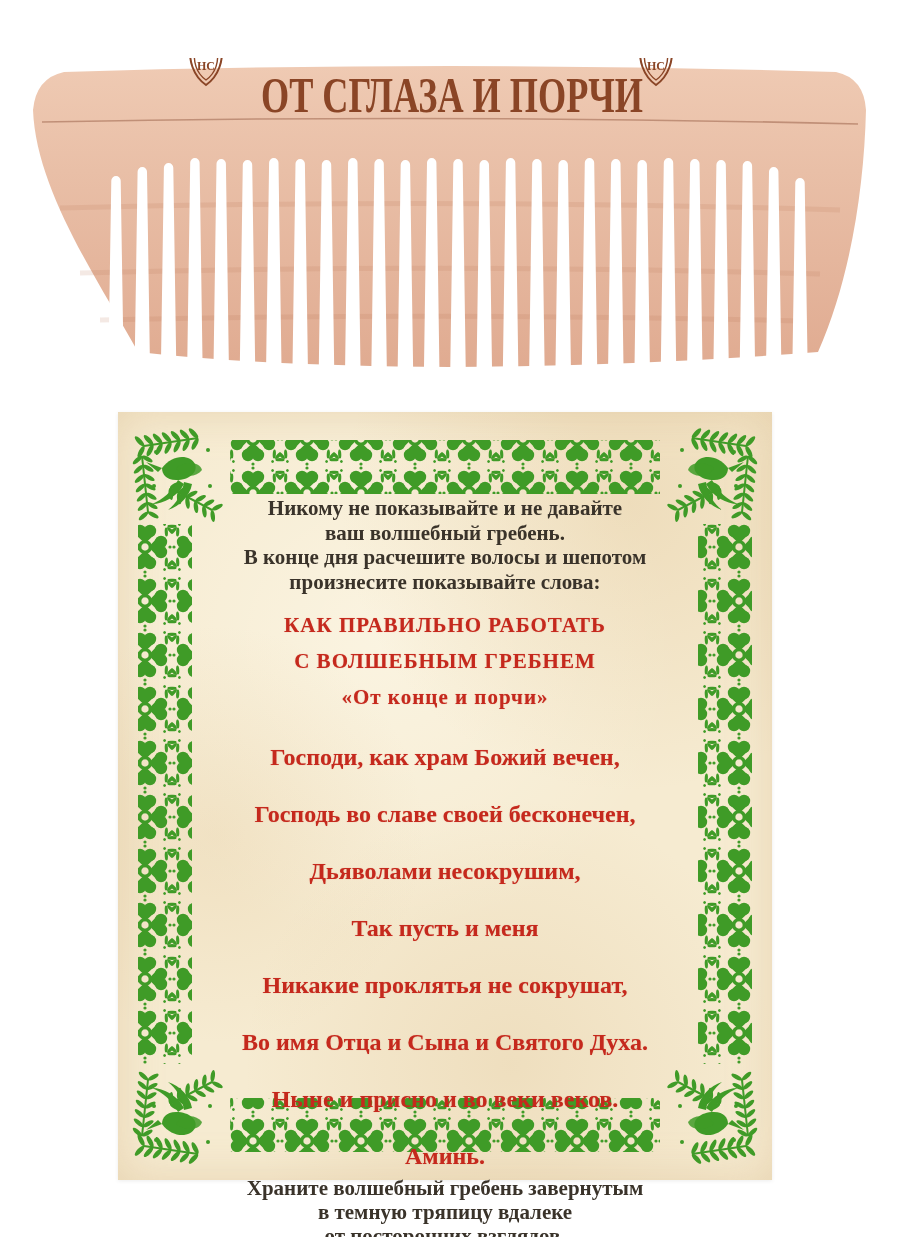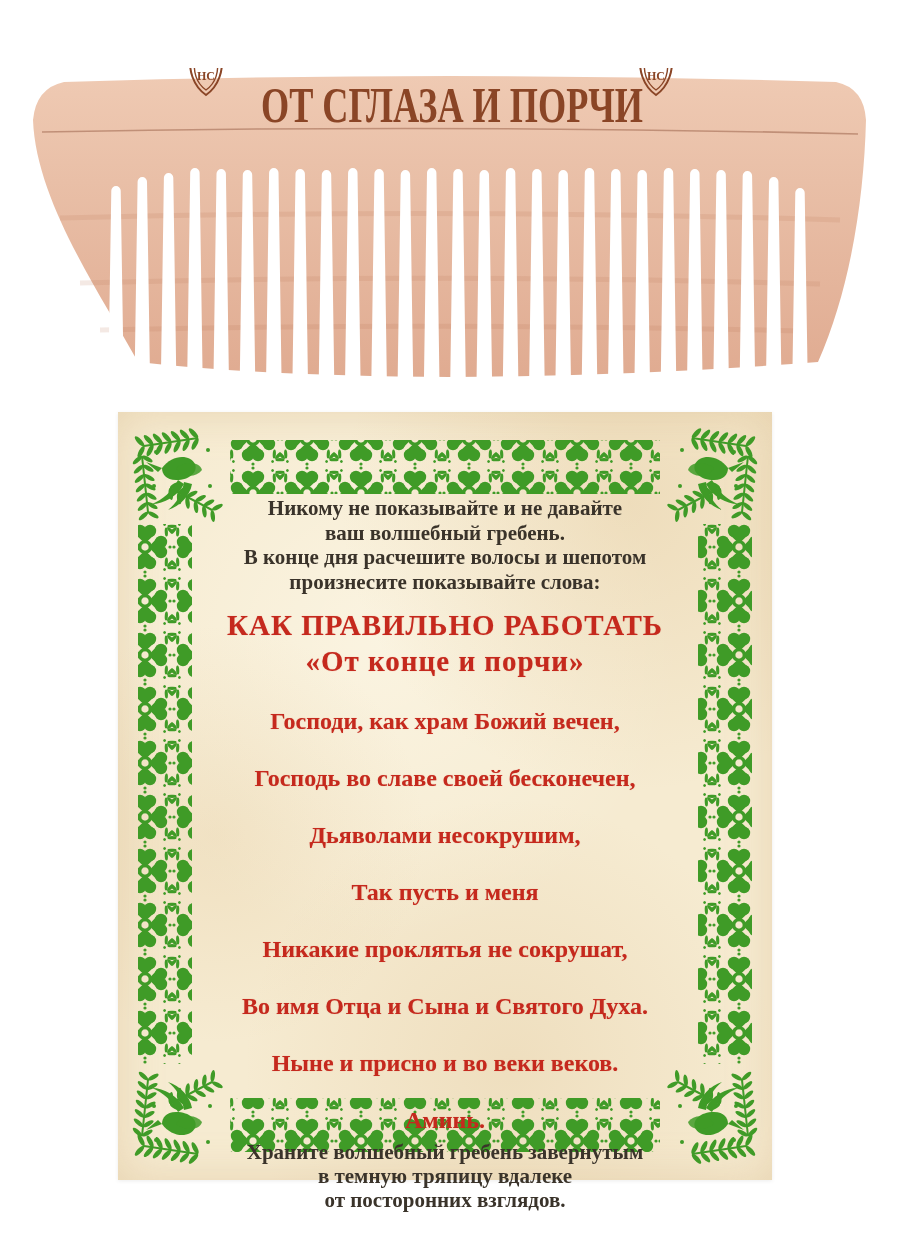--- a/index.html
+++ b/index.html
@@ -2,21 +2,21 @@
 <html><head>
 <meta charset="utf-8">
 <style>
   html,body{margin:0;padding:0;}
   body{
     width:900px;height:1237px;position:relative;background:#ffffff;
     font-family:"Liberation Serif","DejaVu Serif",serif;
     overflow:hidden;
   }
   
-  .comb-wrap{position:absolute;left:28px;top:68px;width:844px;height:320px;}
+  .comb-wrap{position:absolute;left:28px;top:58px;width:844px;height:320px;}
   .comb-wrap svg{width:100%;height:100%;display:block;}
   .engrave-text{
     font-family:"Liberation Serif","DejaVu Serif",serif;
     font-weight:bold;
   }
   
   .card{
     position:absolute;left:118px;top:412px;width:654px;height:768px;
     background:
       radial-gradient(circle at 78% 12%, rgba(210,170,110,.22), transparent 34%),
@@ -29,21 +29,21 @@
   .border-svg{position:absolute;left:0;top:0;width:654px;height:768px;}
   .card-text{
     position:absolute;left:82px;top:84px;width:490px;
     text-align:center;
   }
   .intro .line{
     font-size:21px;font-weight:bold;color:#3a332a;line-height:24.5px;
   }
   .heading{margin-top:13px;}
   .heading .line{
-    font-size:29px;font-weight:bold;color:#c5291d;line-height:36px;
+    font-size:21px;font-weight:bold;color:#c5291d;line-height:36px;
     letter-spacing:1px; text-shadow:0 0 1px rgba(197,41,29,.4);
   }
   .spell{margin-top:9px;}
   .spell .line{
     font-size:24px;font-weight:bold;color:#c5291d;line-height:29px;
     text-shadow:0 0 1px rgba(197,41,29,.35);
     margin-top:28px;
   }
   .outro{margin-top:5px;}
   .outro .line{
@@ -239,20 +239,21 @@
 
   <div class="card-text">
     <div class="intro">
         <div class="line">Никому не показывайте и не давайте</div>
         <div class="line">ваш волшебный гребень.</div>
         <div class="line">В конце дня расчешите волосы и шепотом</div>
         <div class="line">произнесите показывайте слова:</div>
       </div>
     <div class="heading">
         <div class="line">КАК ПРАВИЛЬНО РАБОТАТЬ</div>
+        <div class="line">С ВОЛШЕБНЫМ ГРЕБНЕМ</div>
         <div class="line">«От конце и порчи»</div>
       </div>
     <div class="spell">
         <div class="line">Господи, как храм Божий вечен,</div>
         <div class="line">Господь во славе своей бесконечен,</div>
         <div class="line">Дьяволами несокрушим,</div>
         <div class="line">Так пусть и меня</div>
         <div class="line">Никакие проклятья не сокрушат,</div>
         <div class="line">Во имя Отца и Сына и Святого Духа.</div>
         <div class="line">Ныне и присно и во веки веков.</div>

